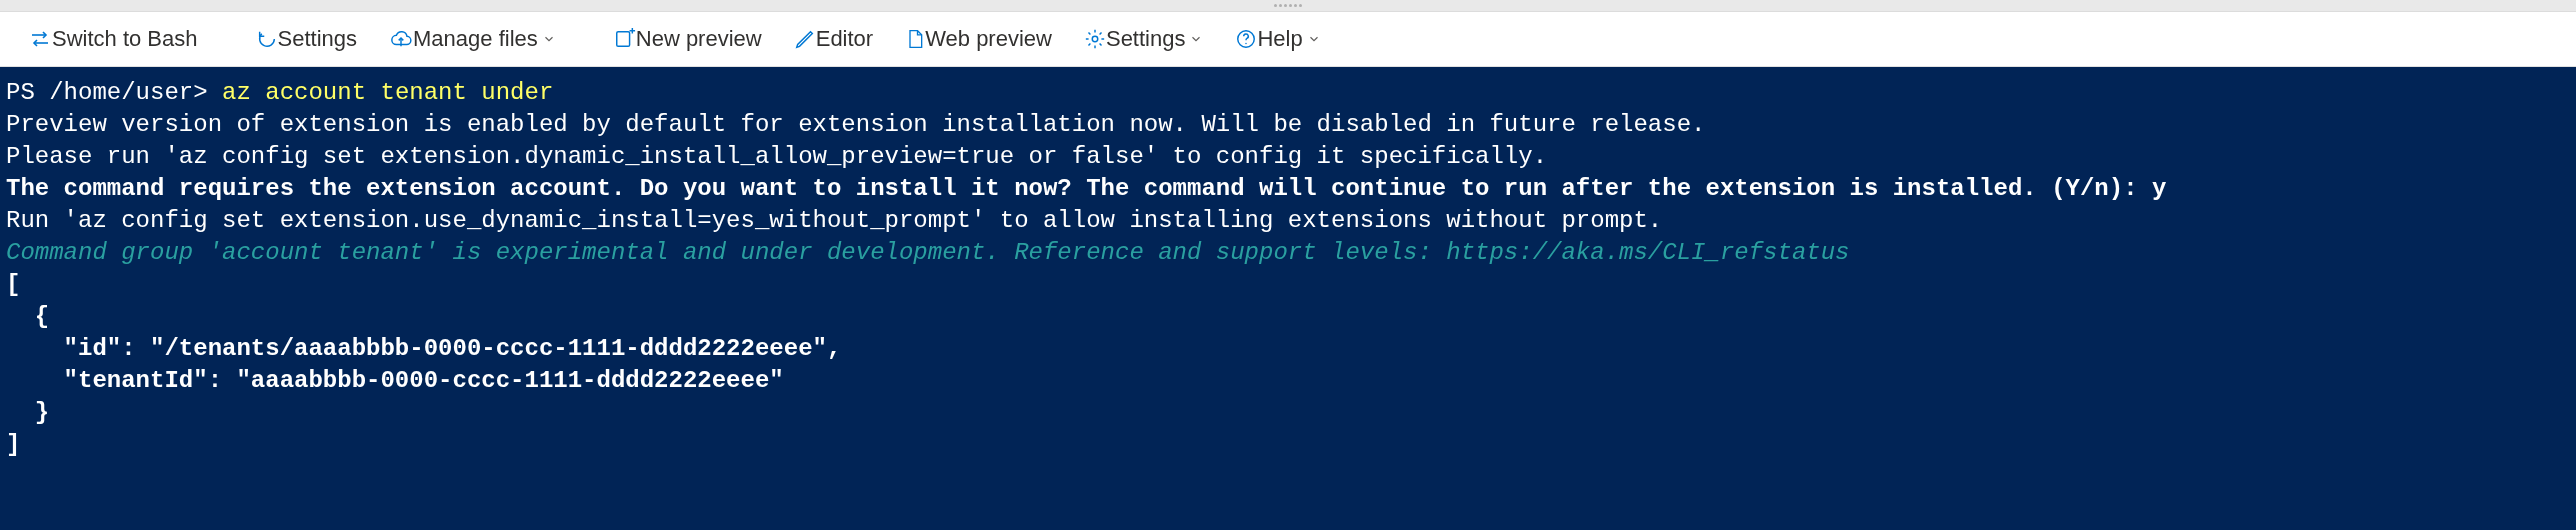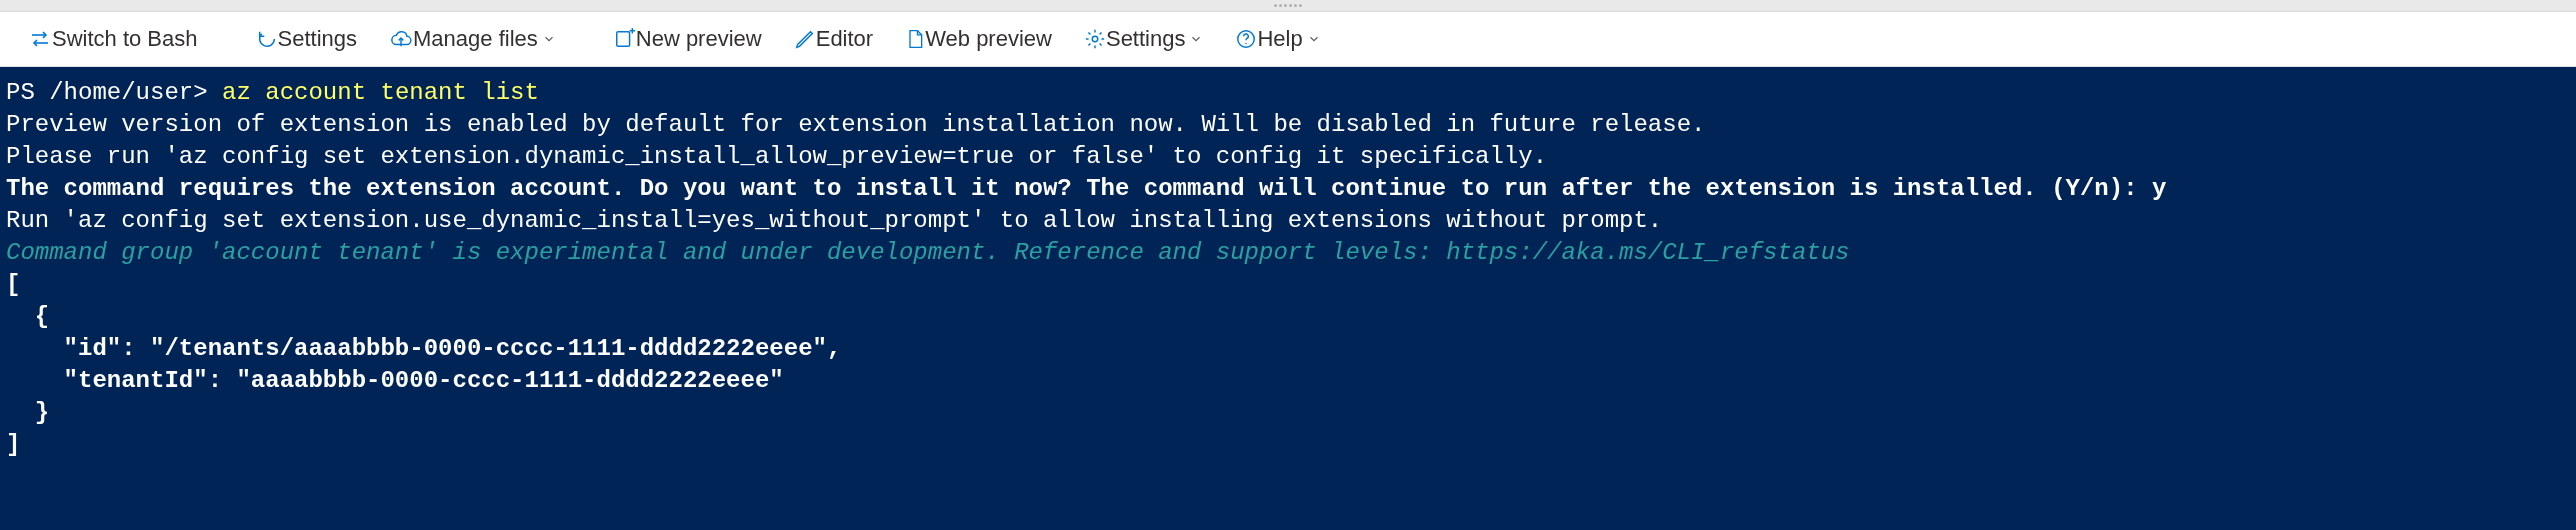--- a/index.html
+++ b/index.html
@@ -149,21 +149,21 @@
       <circle cx="12" cy="17" r="0.8" fill="#0078d4" stroke="none"></circle>
     </svg>
     <span>Help</span>
     <svg class="chev" width="14" height="14" viewBox="0 0 24 24" fill="none" stroke="#605e5c" stroke-width="2">
         <path d="M6 9 L12 15 L18 9"></path>
       </svg>
   </div>
 
 </div>
 
-<div class="terminal"><span class="ps-prompt">PS /home/user&gt; </span><span class="ps-cmd">az account tenant list</span>
+<div class="terminal"><span class="ps-prompt">PS /home/user&gt; </span><span class="ps-cmd">az account tenant under</span>
 <span class="yellow">Preview version of extension is enabled by default for extension installation now. Will be disabled in future release.</span>
 <span class="yellow">Please run 'az config set extension.dynamic_install_allow_preview=true or false' to config it specifically.</span>
 <span class="white">The command requires the extension account. Do you want to install it now? The command will continue to run after the extension is installed. (Y/n): y</span>
 <span class="yellow">Run 'az config set extension.use_dynamic_install=yes_without_prompt' to allow installing extensions without prompt.</span>
 <span class="cyan">Command group 'account tenant' is experimental and under development. Reference and support levels: https://aka.ms/CLI_refstatus</span>
 <span class="white">[</span>
 <span class="white">  {</span>
 <span class="white">    "id": "/tenants/aaaabbbb-0000-cccc-1111-dddd2222eeee",</span>
 <span class="white">    "tenantId": "aaaabbbb-0000-cccc-1111-dddd2222eeee"</span>
 <span class="white">  }</span>

